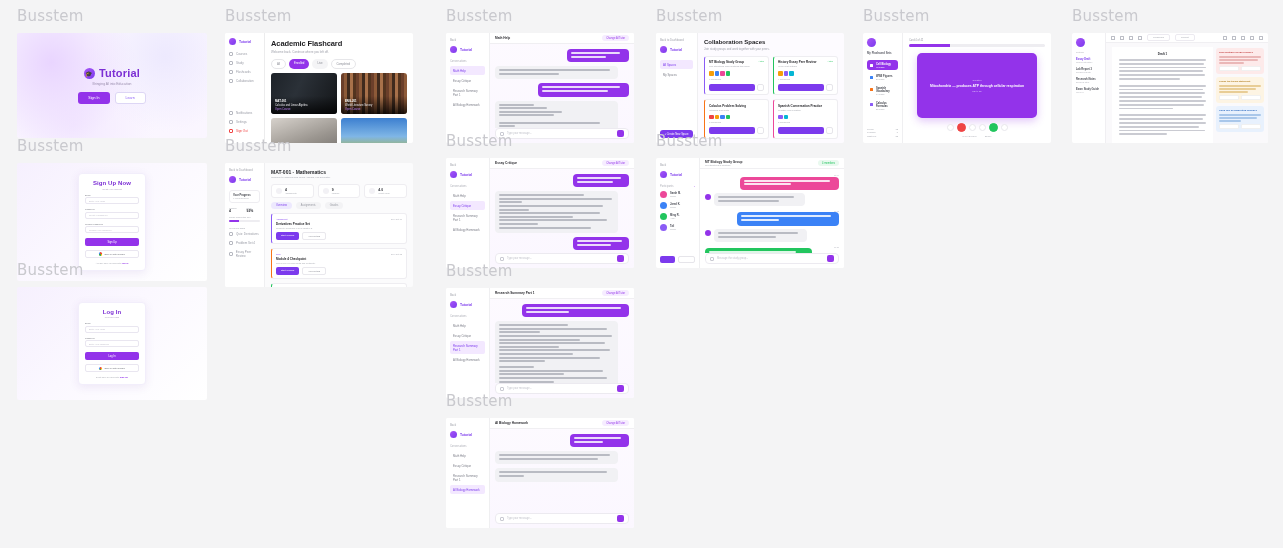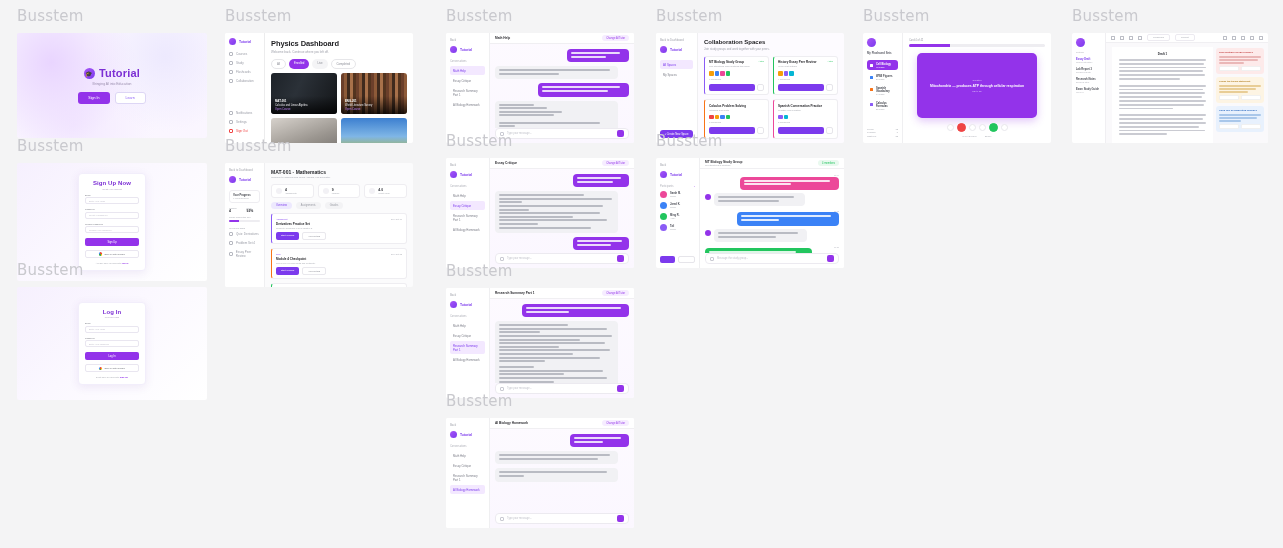--- a/index.html
+++ b/index.html
@@ -315,21 +315,21 @@
             <div class="navico"></div>
             <div class="navtx">Settings</div>
           </div>
           <div class="navrow">
             <div class="navico" style="border-color:#ef4444"></div>
             <div class="navtx danger">Sign Out</div>
           </div>
         </div>
       </div>
       <div class="dash-main">
-        <div class="dash-h1">Physics Dashboard</div>
+        <div class="dash-h1">Academic Flashcard</div>
         <div class="dash-sub">Welcome back. Continue where you left off.</div>
         <div class="chips">
           <div class="chip ol">All</div>
           <div class="chip on">Enrolled</div>
           <div class="chip">Live</div>
           <div class="chip ol">Completed</div>
         </div>
         <div class="tiles">
           <div class="tile img-board">
             <div class="ov">

